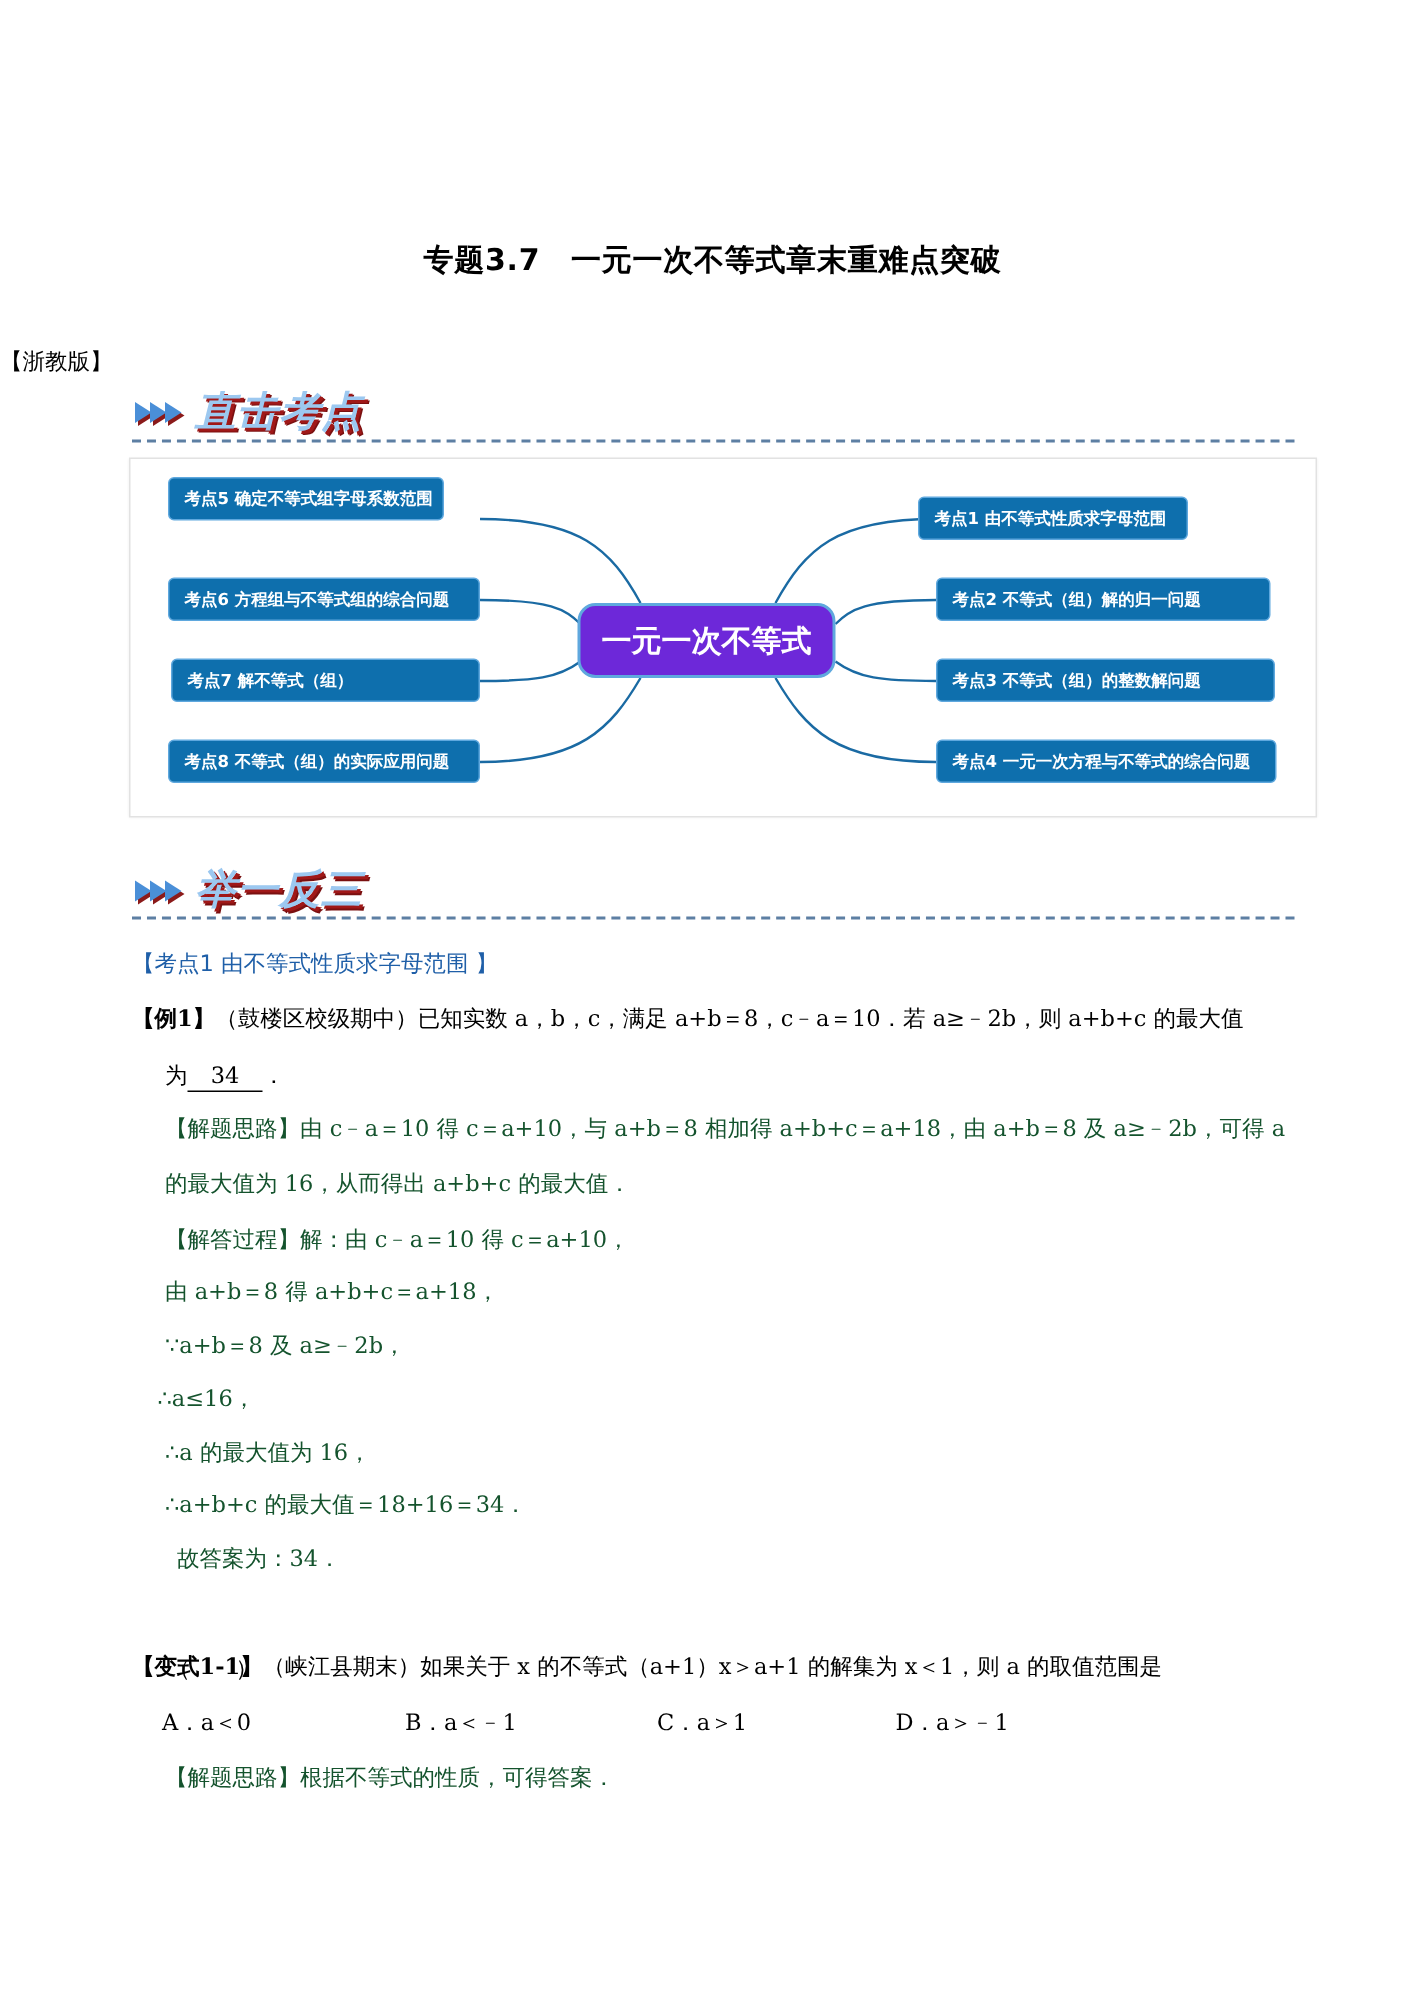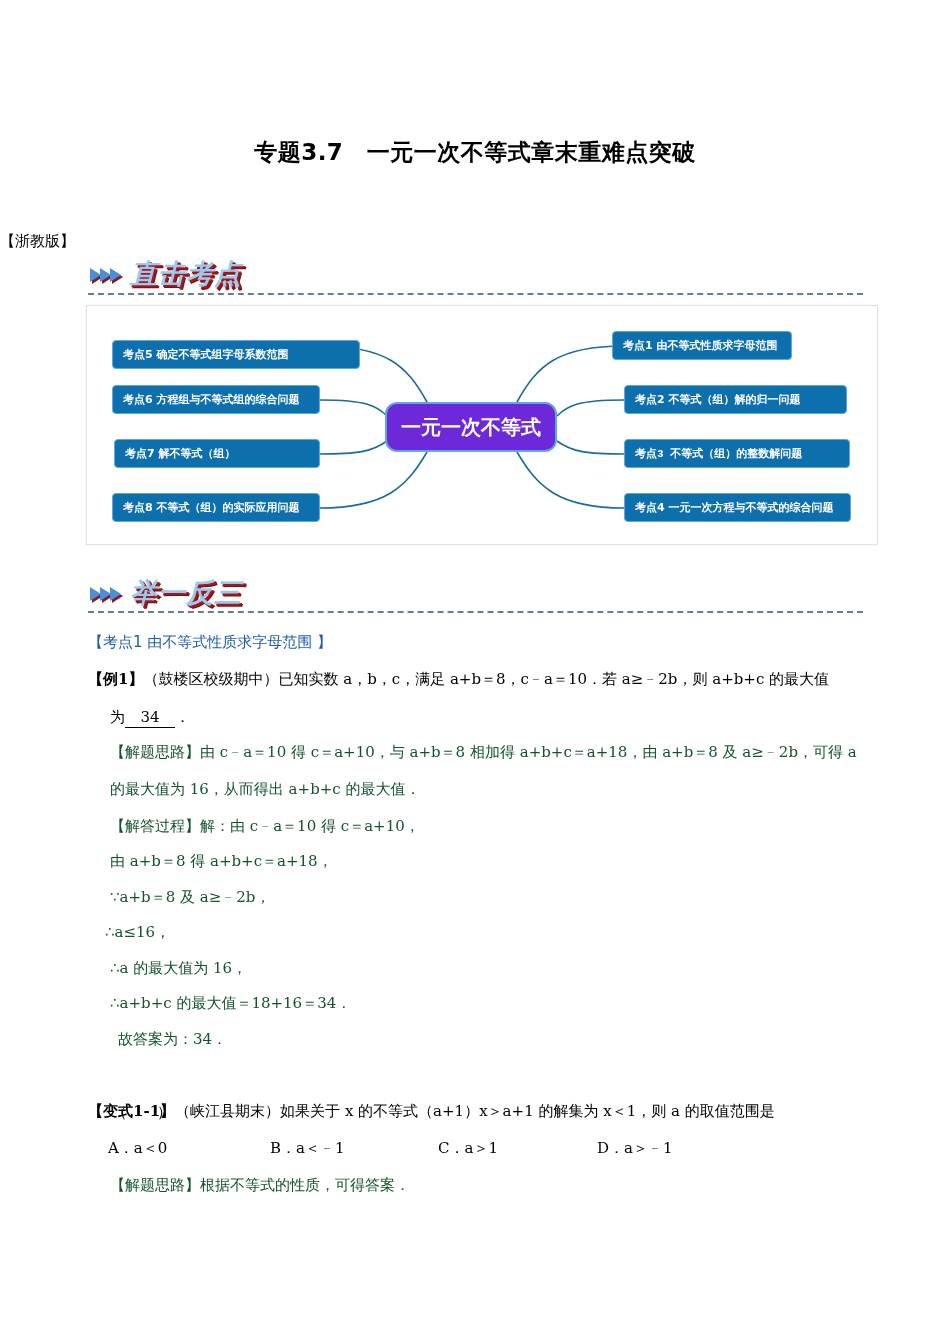--- a/index.html
+++ b/index.html
@@ -1,19 +1,19 @@
 <!DOCTYPE html>
 <html><head>
 <meta charset="utf-8">
 <style>
   html, body { margin: 0; padding: 0; background: #ffffff; }
   body { width: 950px; height: 1344px; position: relative; overflow: hidden;
          font-family: "DejaVu Serif", "Liberation Serif", serif; color: #000; }
   .abs { position: absolute; }
-  .title { left: 0; width: 950px; top: 137px; text-align: center; font-size: 23px; font-weight: bold;
+  .title { left: 0; width: 950px; top: 160px; text-align: center; font-size: 20px; font-weight: bold;
            font-family: "DejaVu Sans", "Liberation Sans", sans-serif; letter-spacing: 0.5px; }
   .edition { left: 0; width: 884px; top: 232px; font-size: 15px; font-weight: normal; }
 
   .sec-head { left: 88px; height: 40px; }
   .sec-head .arrows { position: absolute; left: 2px; top: 12px; display: flex; gap: 0px; }
   .arrow { width: 0; height: 0; border-top: 7px solid transparent; border-bottom: 7px solid transparent;
            border-left: 11px solid #4a8fd8; margin-right: -1px; filter: drop-shadow(2px 2px 0 #8b1a1a); }
   .sec-head .label { position: absolute; left: 42px; top: 0; font-size: 27px; font-weight: bold; font-style: italic;
            color: #9cc8f0; font-family: "DejaVu Serif", serif; letter-spacing: 1px;
            text-shadow: 2px 2px 0 #a01818, 3px 3px 0 #7a1010; white-space: nowrap; }
@@ -60,30 +60,30 @@
       <path d="M233,40 C300,40 320,60 340,96"></path>
       <path d="M233,94 C280,94 290,100 300,110"></path>
       <path d="M233,148 C270,148 285,146 300,135"></path>
       <path d="M233,202 C300,202 320,180 340,146"></path>
       <path d="M537,40 C470,40 450,60 430,96"></path>
       <path d="M537,94 C490,94 480,100 470,110"></path>
       <path d="M537,148 C500,148 485,146 470,135"></path>
       <path d="M537,202 C470,202 450,180 430,146"></path>
     </g>
   </svg>
-  <div class="node" style="left:25px;top:34px;width:248px;">考点5 确定不等式组字母系数范围</div>
+  <div class="node" style="left:25px;top:12px;width:184px;">考点5 确定不等式组字母系数范围</div>
   <div class="node" style="left:25px;top:79px;width:208px;">考点6  方程组与不等式组的综合问题</div>
   <div class="node" style="left:27px;top:133px;width:206px;">考点7  解不等式（组）</div>
   <div class="node" style="left:25px;top:187px;width:208px;">考点8 不等式（组）的实际应用问题</div>
 
   <div class="center-node">一元一次不等式</div>
 
   <div class="node" style="left:525px;top:25px;width:180px;">考点1 由不等式性质求字母范围</div>
   <div class="node" style="left:537px;top:79px;width:223px;">考点2  不等式（组）解的归一问题</div>
-  <div class="node" style="left:537px;top:133px;width:226px;font-family:Liberation Mono, monospace;">考点3 不等式（组）的整数解问题</div>
+  <div class="node" style="left:537px;top:133px;width:226px;">考点3 不等式（组）的整数解问题</div>
   <div class="node" style="left:537px;top:187px;width:227px;">考点4  一元一次方程与不等式的综合问题</div>
 </div>
 
 <div class="abs sec-head" style="top:575px;">
   <div class="arrows">
     <span class="arrow"></span>
       <span class="arrow"></span>
       <span class="arrow"></span>
   </div>
   <div class="label">举一反三</div>

